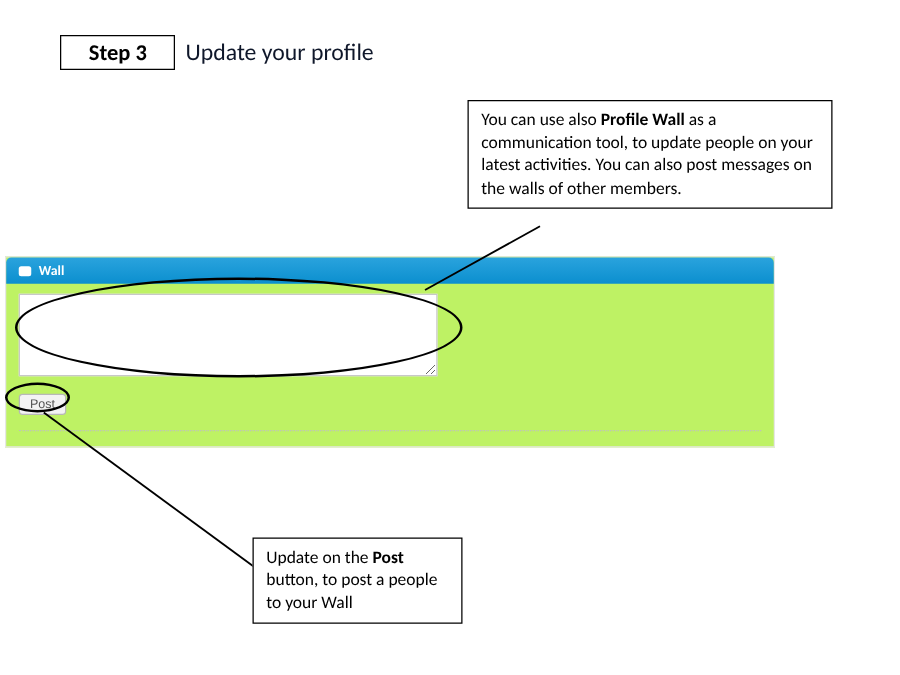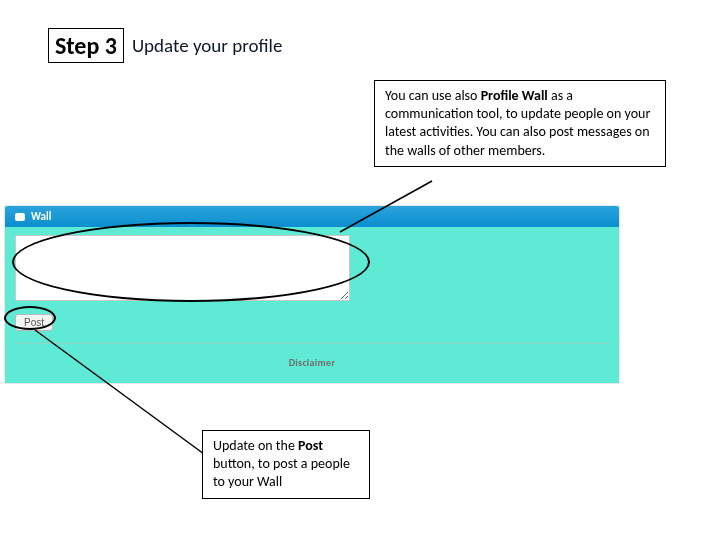--- a/index.html
+++ b/index.html
@@ -14,22 +14,22 @@
   .step-header {
     position: absolute;
     top: 28px;
     left: 48px;
     display: flex;
     align-items: center;
     gap: 8px;
   }
   .step-box {
     border: 1.5px solid #000;
-    padding: 2px 6px;
-    font-size: 24px;
+    padding: 2px 22px;
+    font-size: 18px;
     font-weight: bold;
     color: #000;
   }
   .step-title {
     font-size: 19px;
     color: #0f172a;
   }
   .callout-top {
     position: absolute;
     top: 80px;
@@ -53,21 +53,21 @@
     font-size: 14px;
     line-height: 1.3;
     color: #000;
   }
   .bold { font-weight: bold; }
   .app-screenshot {
     position: absolute;
     top: 205px;
     left: 4px;
     width: 616px;
-    background: #5eead4;
+    background: #bef264;
     border: 1px solid #e6e6e6;
   }
   .wall-bar {
     background: linear-gradient(#2aa3dd, #0b8fcf);
     color: #fff;
     font-size: 11px;
     font-weight: bold;
     padding: 4px 10px;
     border-top-left-radius: 4px;
     border-top-right-radius: 4px;
@@ -161,21 +161,20 @@
 
 <div class="app-screenshot">
   <div class="wall-bar">
     <span class="wall-icon"></span>
     <span>Wall</span>
   </div>
   <textarea class="wall-textarea" value="" style=""></textarea>
   <br>
   <button class="post-btn">Post</button>
   <div class="dotted-line"></div>
-  <div class="disclaimer-row">Disclaimer</div>
 </div>
 
 <div class="ellipse-big"></div>
 <div class="ellipse-small"></div>
 
 <svg class="svg-overlay">
   <line x1="432" y1="181" x2="340" y2="232" stroke="#000" stroke-width="1.5"></line>
   <line x1="35" y1="330" x2="204" y2="454" stroke="#000" stroke-width="1.5"></line>
 </svg>
 

